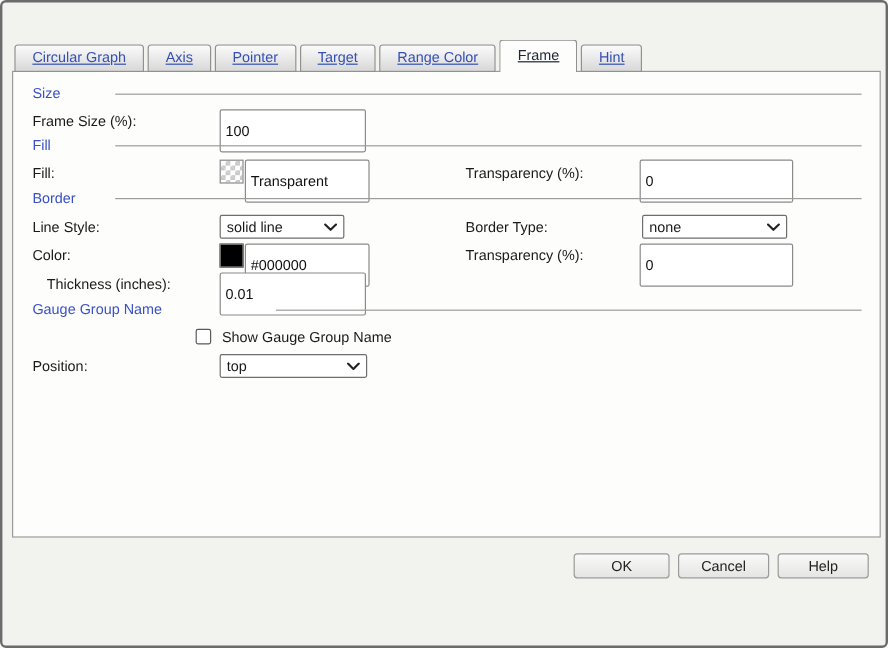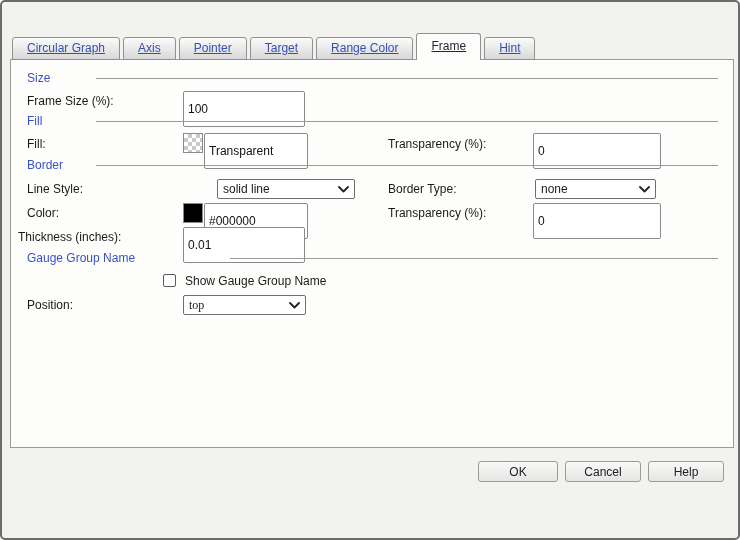--- a/index.html
+++ b/index.html
@@ -114,51 +114,51 @@
     <div class="lbl" style="left:16px; top:77px;">Fill:</div>
     <div class="swatch checker" style="left:172px; top:73px;"></div>
     <input class="tin" style="left: 193px; top: 73px; width: 104px;" value="Transparent">
     <div class="lbl" style="left:377px; top:77px;">Transparency (%):</div>
     <input class="tin" style="left: 522px; top: 73px; width: 128px;" value="0">
 
     <div class="sec-head" style="left:16px; top:98px;">Border</div>
     <div class="sec-rule" style="left:85px; right:15px; top:105px;"></div>
 
     <div class="lbl" style="left:16px; top:122px;">Line Style:</div>
-    <div class="dropdown" style="left:172px; top:119px; width:138px;margin-left:34px;">
+    <div class="dropdown" style="left:172px; top:119px; width:104px;">
       <span>solid line</span>
       <svg width="11" height="7" viewBox="0 0 11 7">
           <path d="M1 1 L5.5 5.5 L10 1" fill="none" stroke="#222" stroke-width="1.8" stroke-linecap="round" stroke-linejoin="round"></path>
         </svg>
     </div>
     <div class="lbl" style="left:377px; top:122px;">Border Type:</div>
     <div class="dropdown" style="left:524px; top:119px; width:121px;gap:34px;">
       <span>none</span>
       <svg width="11" height="7" viewBox="0 0 11 7">
           <path d="M1 1 L5.5 5.5 L10 1" fill="none" stroke="#222" stroke-width="1.8" stroke-linecap="round" stroke-linejoin="round"></path>
         </svg>
     </div>
 
     <div class="lbl" style="left:16px; top:146px;">Color:</div>
     <div class="swatch" style="left: 172px; top: 143px; background: rgb(0, 0, 0);"></div>
     <input class="tin" style="left: 193px; top: 143px; width: 104px;" value="#000000">
     <div class="lbl" style="left:377px; top:146px;">Transparency (%):</div>
     <input class="tin" style="left: 522px; top: 143px; width: 128px;" value="0">
 
-    <div class="lbl" style="left:7px; top:170px;">Thickness (inches):</div>
+    <div class="lbl" style="left:28px; top:170px;">Thickness (inches):</div>
     <input class="tin" style="left: 172px; top: 167px; width: 122px;" value="0.01">
 
     <div class="sec-head" style="left:16px; top:191px;">Gauge Group Name</div>
     <div class="sec-rule" style="left:219px; right:15px; top:198px;"></div>
 
     <div class="checkbox" style="left:152px; top:214px;"></div>
     <div class="lbl" style="left:174px; top:214px;">Show Gauge Group Name</div>
 
     <div class="lbl" style="left:16px; top:238px;">Position:</div>
-    <div class="dropdown" style="left:172px; top:235px; width:123px;font-family:Liberation Serif, serif;">
+    <div class="dropdown" style="left:172px; top:235px; width:123px;">
       <span>top</span>
       <svg width="11" height="7" viewBox="0 0 11 7">
           <path d="M1 1 L5.5 5.5 L10 1" fill="none" stroke="#222" stroke-width="1.8" stroke-linecap="round" stroke-linejoin="round"></path>
         </svg>
     </div>
 
   </div>
 
   <div class="footer-buttons">
     <button class="btn btn-ok">OK</button>

